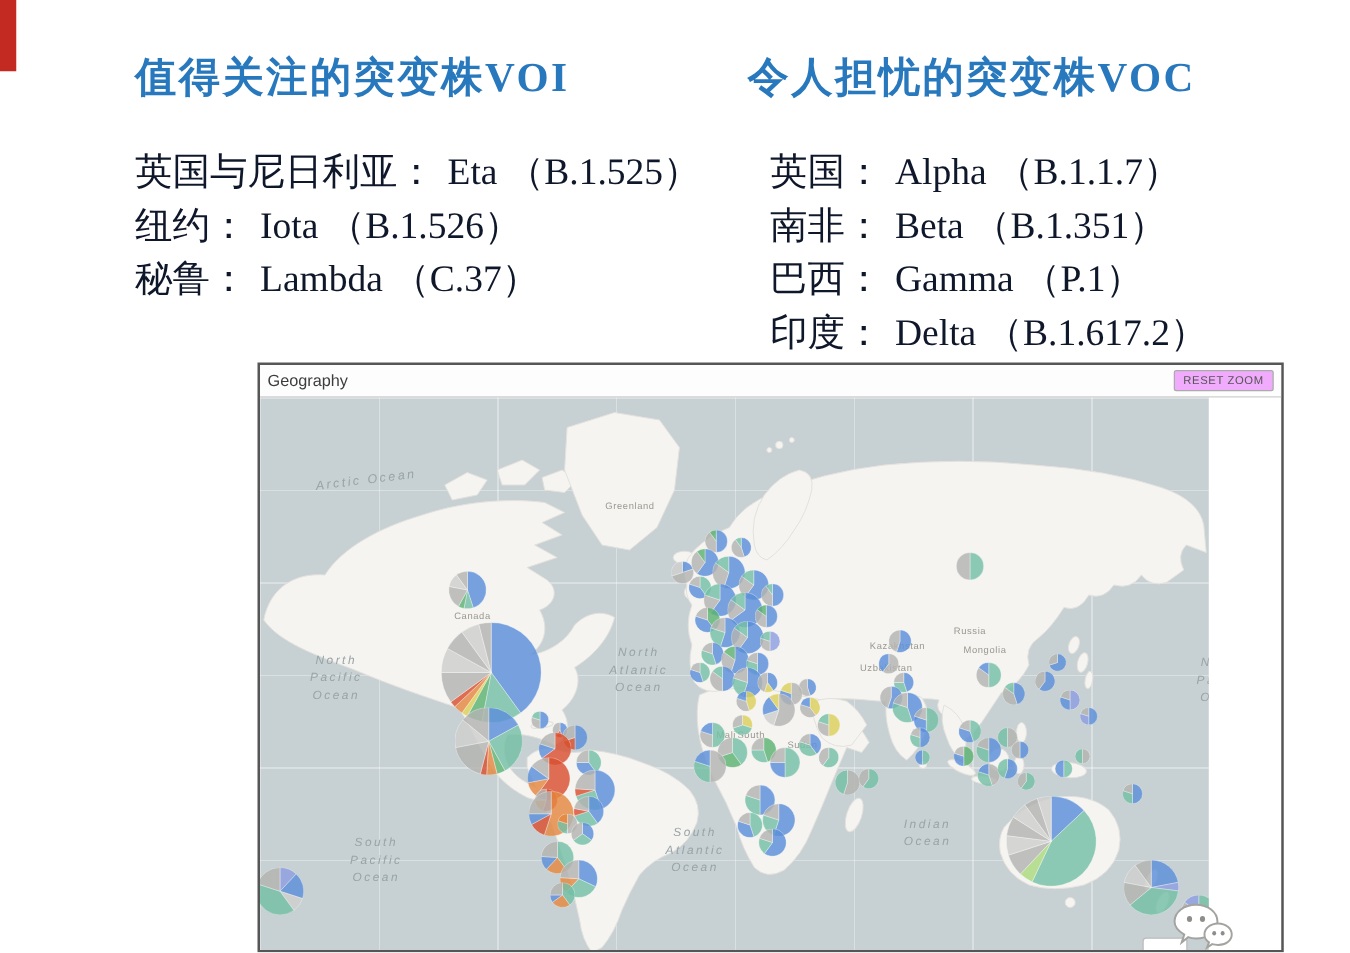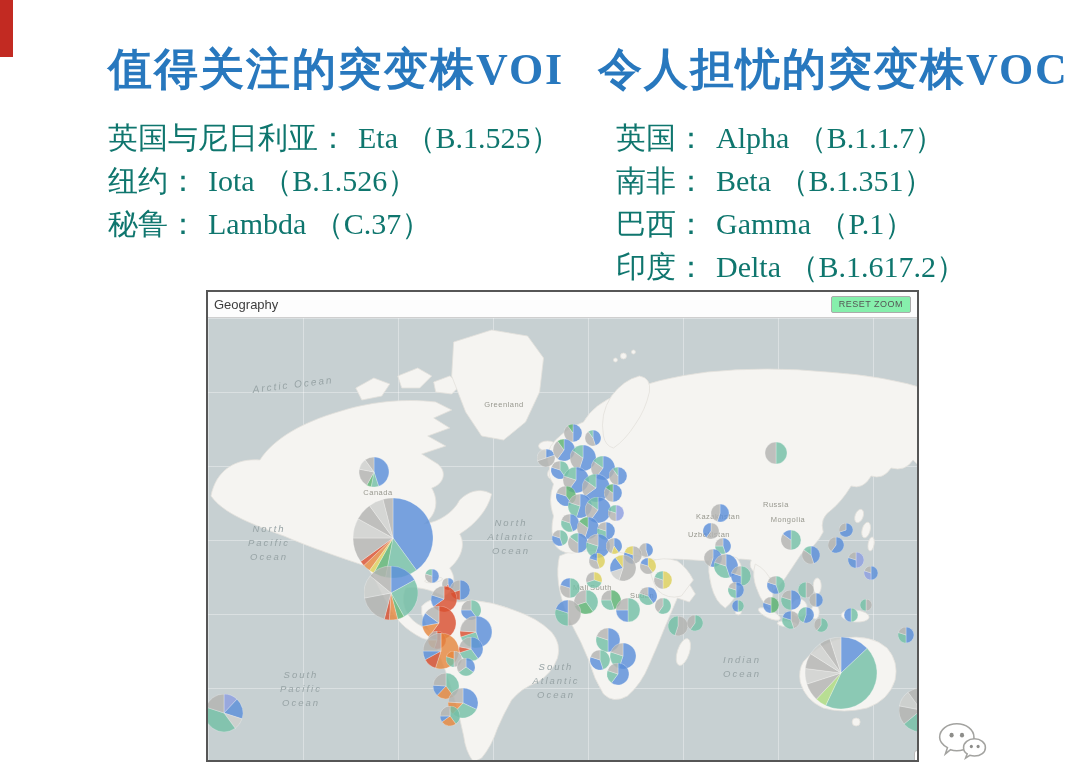--- a/index.html
+++ b/index.html
@@ -1,33 +1,33 @@
 <!DOCTYPE html>
 <html><head>
 <meta charset="utf-8">
 <style>
   html,body{margin:0;padding:0;background:#ffffff;}
   .slide{position:relative;width:1080px;height:762px;background:#fff;overflow:hidden;
          font-family:"Liberation Serif","DejaVu Serif",serif;}
   .red-bar{position:absolute;left:0;top:0;width:13px;height:57px;}
-  .title{position:absolute;top:40px;font-size:44px;font-weight:bold;letter-spacing:2px;white-space:nowrap;}
+  .title{position:absolute;top:40px;font-size:33px;font-weight:bold;letter-spacing:2px;white-space:nowrap;}
   .title.voi{left:108px;}
   .title.voc{left:598px;text-align:right;}
-  .vlist{position:absolute;top:116px;color:#0f766e;font-size:30px;line-height:43px;white-space:nowrap;}
+  .vlist{position:absolute;top:116px;color:#0f172a;font-size:30px;line-height:43px;white-space:nowrap;}
   .vlist.left{left:108px;}
   .vlist.right{left:616px;}
   .vrow .region{margin-right:10px;}
   
-  .map-panel{position:absolute;left:206px;top:290px;width:713px;height:472px;
+  .map-panel{position:absolute;left:206px;top:290px;width:821px;height:472px;
              box-sizing:border-box;border:2px solid #565656;background:#fff;overflow:hidden;
              font-family:"Liberation Sans","DejaVu Sans",sans-serif;}
   .map-header{height:25px;display:flex;align-items:center;justify-content:space-between;
               padding:0 6px;background:#fdfdfd;border-bottom:1px solid #cfcfcf;}
   .map-title{font-size:13px;color:#3d3d3d;}
-  .reset-zoom{font-size:9px;letter-spacing:.5px;color:#555;background:#86efac;
+  .reset-zoom{font-size:9px;letter-spacing:.5px;color:#555;background:#f0abfc;
               border:1px solid #ababab;border-radius:2px;padding:3px 7px;line-height:1;}
   .map-area{position:relative;width:759px;height:444px;overflow:hidden;
             background-image:
               repeating-linear-gradient(to right, rgba(255,255,255,.35) 0 1px, transparent 1px 95px),
               repeating-linear-gradient(to bottom, rgba(255,255,255,.35) 0 1px, transparent 1px 74px);}
   .land-svg{position:absolute;left:0;top:0;}
   .ocean-label{position:absolute;width:140px;margin-left:-70px;text-align:center;
                font-style:italic;letter-spacing:2px;color:#98a4a6;line-height:14px;pointer-events:none;}
   .country-label{position:absolute;width:90px;margin-left:-45px;text-align:center;
                  font-size:7.5px;color:#98988f;letter-spacing:.5px;pointer-events:none;}

